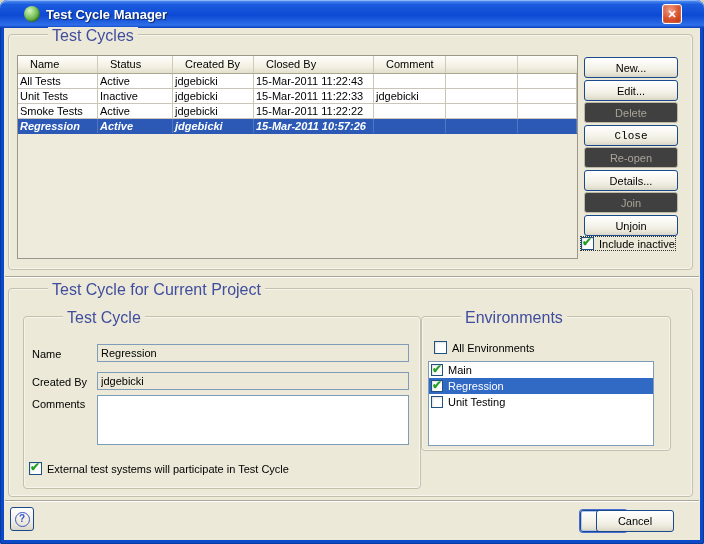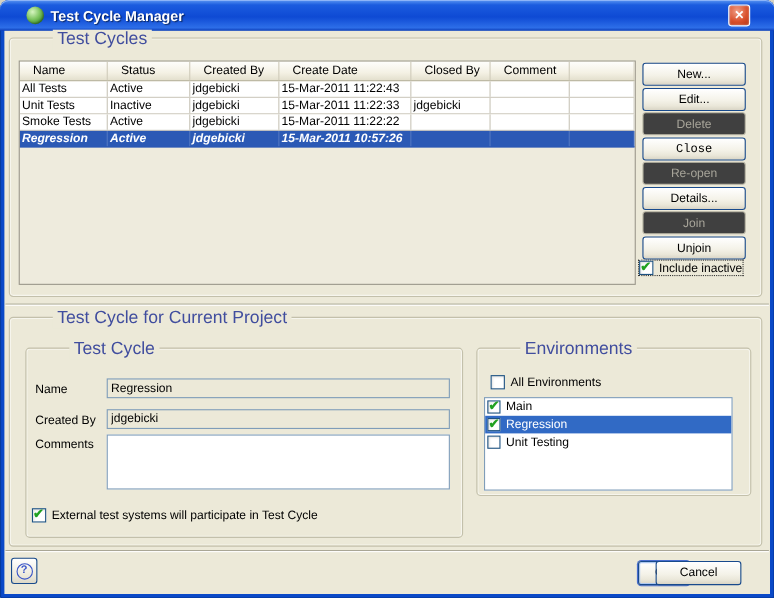--- a/index.html
+++ b/index.html
@@ -26,21 +26,21 @@
 
   
   .groupbox{position:absolute;border:1px solid #c3c0ab;border-radius:4px;
     box-shadow:inset 0 0 0 1px rgba(255,255,255,.55);}
   .group-label{position:absolute;top:-8px;left:9px;background:var(--dialog-bg,#ece9d8);
     padding:0 4px;color:var(--group-label,#404d9e);font-size:16px;white-space:nowrap;margin-left:30px;}
 
   .group-cycles{left:4px;top:6px;width:685px;height:236px;}
   .group-project{left:4px;top:260px;width:685px;height:209px;}
   .group-tc{left:14px;top:27px;width:398px;height:173px;}
-  .group-env{left:424px;top:27px;width:250px;height:135px;}
+  .group-env{left:412px;top:27px;width:250px;height:135px;}
 
   .hsep{position:absolute;height:2px;border-top:1px solid #a9a695;border-bottom:1px solid #ffffff;}
   .sep1{left:1px;top:248px;width:694px;}
   .sep2{left:1px;top:472px;width:694px;}
 
   
   .table{position:absolute;left:8px;top:20px;width:561px;height:204px;
     border:1px solid #9a978a;background:#eeebdd;overflow:hidden;}
   .tgrid{display:grid;grid-template-columns:80px 75px 81px 120px 72px 72px 1fr;}
   .thead{background:linear-gradient(180deg,#fefefc 0%,#f4f1e4 60%,#e3dfcd 100%);
@@ -116,21 +116,20 @@
     <div class="client">
 
       <div class="groupbox group-cycles">
         <span class="group-label">Test Cycles</span>
 
         <div class="table">
           <div class="tgrid thead">
             <div class="th">Name</div>
             <div class="th">Status</div>
             <div class="th">Created By</div>
-            <div class="th">Create Date</div>
             <div class="th">Closed By</div>
             <div class="th">Comment</div>
             <div class="th"></div>
           </div>
 
           <div class="tgrid trow">
             <div class="td">All Tests</div>
             <div class="td">Active</div>
             <div class="td">jdgebicki</div>
             <div class="td">15-Mar-2011 11:22:43</div>

